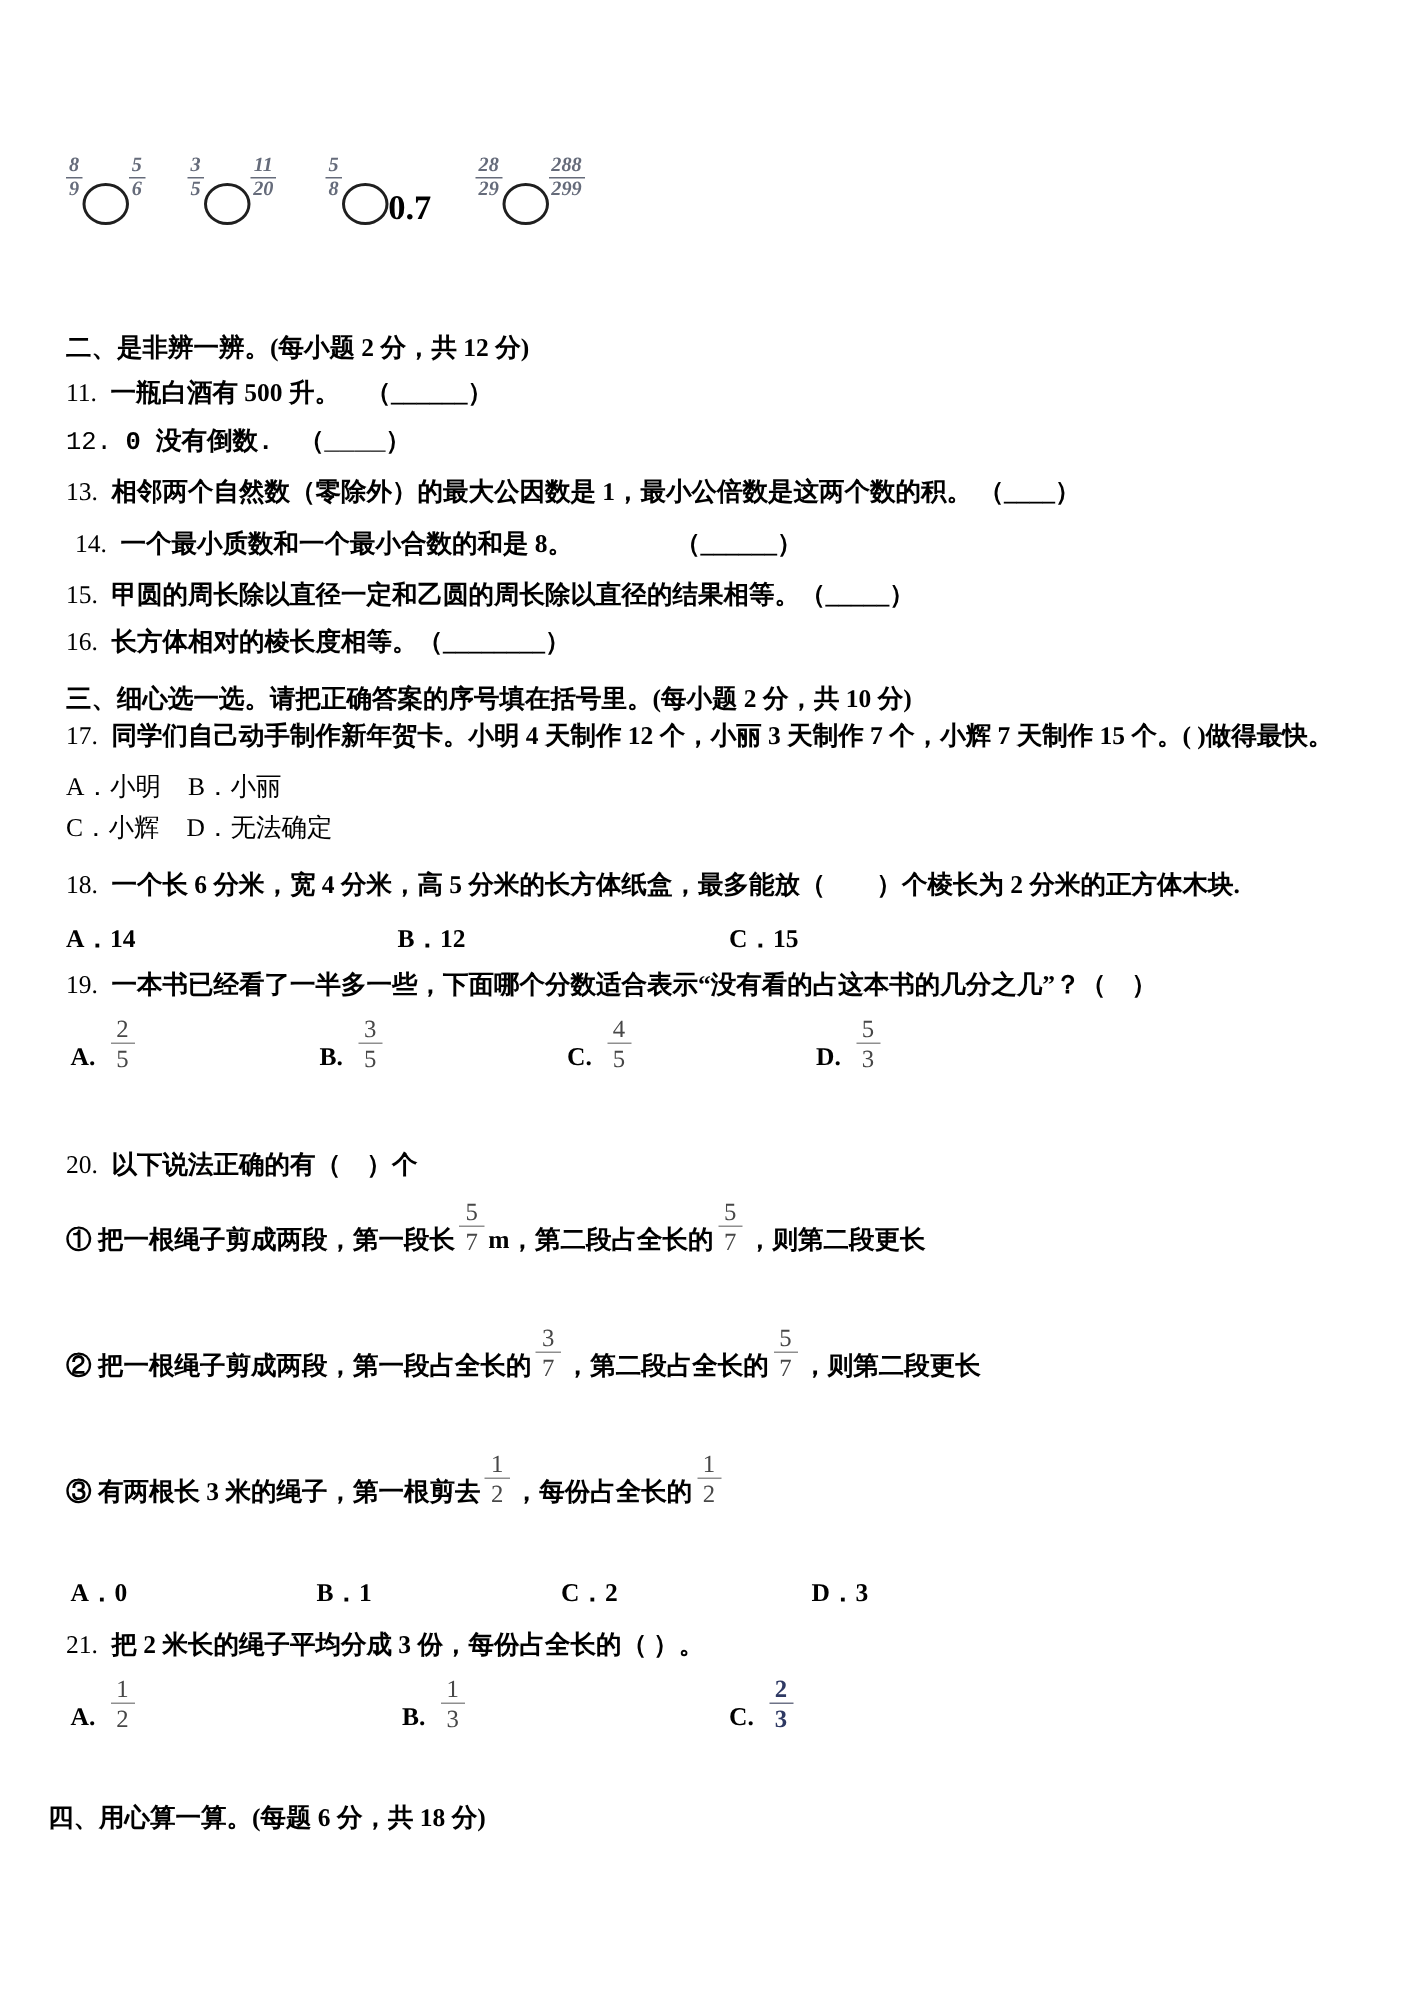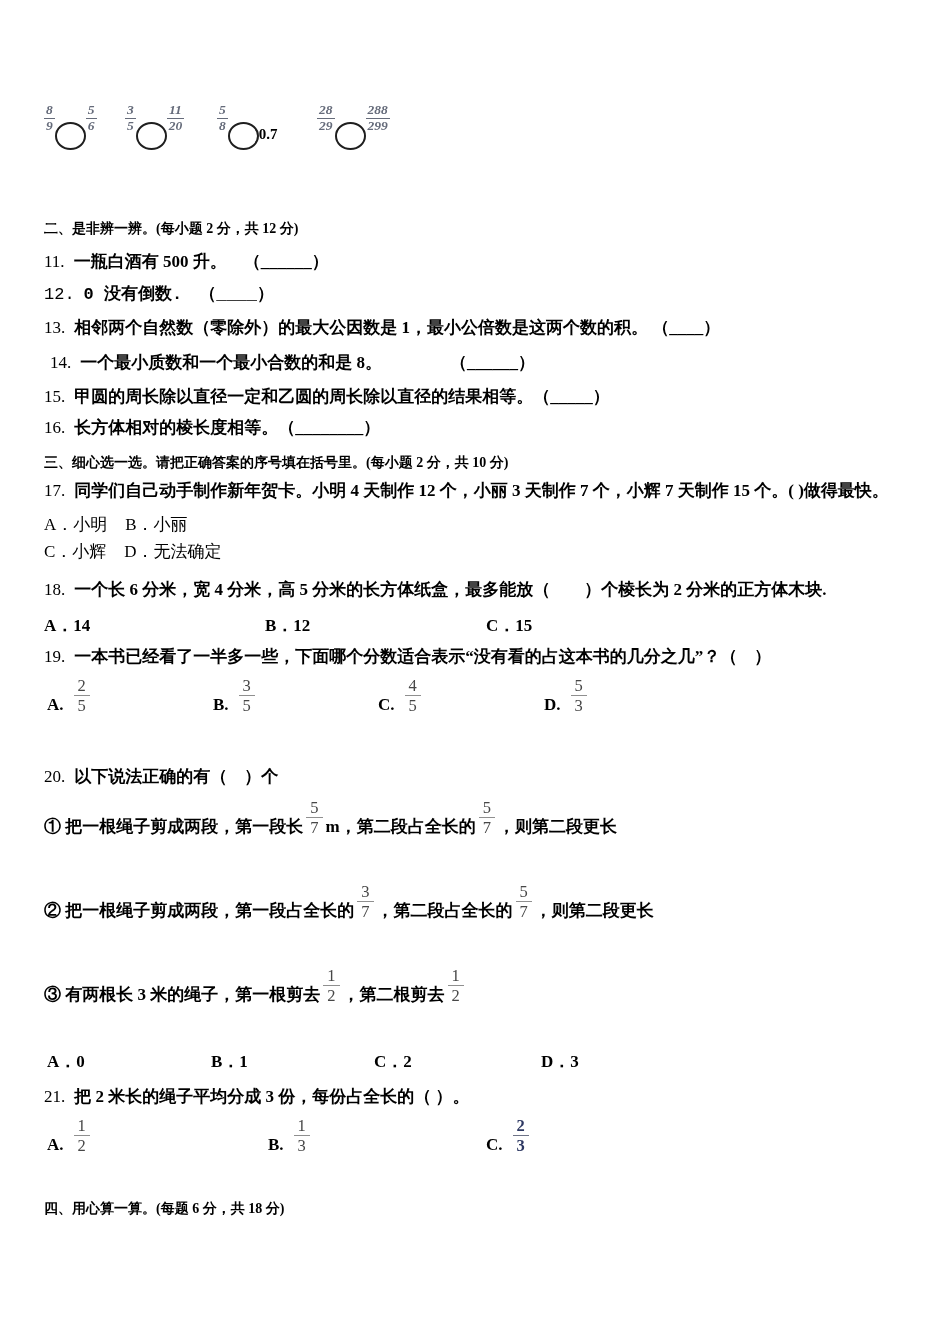--- a/index.html
+++ b/index.html
@@ -11,24 +11,24 @@
   .abs{position:absolute;white-space:nowrap;}
 
   
   .cmp{display:flex;align-items:flex-start;}
   .cfrac{display:inline-flex;flex-direction:column;align-items:center;
          font-style:italic;font-weight:600;color:#656b7a;font-size:13.5px;line-height:1.1;}
   .cfrac .fn{border-bottom:1.4px solid #656b7a;padding:0 2px;}
   .cfrac .fd{padding:0 2px;}
   .circle{width:27px;height:24px;border:2px solid #1f1f1f;border-radius:50%;
           margin-top:19px;flex:none;background:#fff;}
-  .pt7{font-weight:bold;font-size:15px;margin-top:23px;font-family:"Liberation Serif",serif;}
+  .pt7{font-weight:bold;font-size:23px;margin-top:23px;font-family:"Liberation Serif",serif;}
 
   
-  .hdr{font-weight:bold;font-size:14px;}
+  .hdr{font-weight:bold;font-size:17px;}
   .qline{font-size:17px;}
   .qn{font-weight:400;margin-right:9px;}
   .qt{font-weight:bold;}
 
   .optrow{display:flex;gap:18px;font-weight:normal;font-size:17px;}
   .optcell{font-weight:bold;font-size:17px;}
 
   
   .gfrac{display:inline-flex;flex-direction:column;align-items:center;
          color:#474747;font-size:16.5px;line-height:1.18;font-weight:400;font-style:normal;}
@@ -190,21 +190,21 @@
       <span class="fd">7</span>
     </span>
   <span>，则第二段更长</span>
 </div>
 <div class="abs stmt" style="left:44px;top:966px;">
   <span>③ 有两根长 3 米的绳子，第一根剪去</span>
   <span class="gfrac">
       <span class="fn">1</span>
       <span class="fd">2</span>
     </span>
-  <span>，第二根剪去</span>
+  <span>，每份占全长的</span>
   <span class="gfrac">
       <span class="fn">1</span>
       <span class="fd">2</span>
     </span>
 </div>
 <span class="abs optcell" style="left:47px;top:1050px;">A．0</span>
 <span class="abs optcell" style="left:211px;top:1050px;">B．1</span>
 <span class="abs optcell" style="left:374px;top:1050px;">C．2</span>
 <span class="abs optcell" style="left:541px;top:1050px;">D．3</span>
 
@@ -226,13 +226,13 @@
     </span>
 </div>
 <div class="abs fopt" style="left:486px;top:1116px;">
   <span class="fletter">C.</span>
   <span class="gfrac navy">
       <span class="fn">2</span>
       <span class="fd">3</span>
     </span>
 </div>
 
-<div class="abs hdr" style="left:44px;top:1200px;">四、用心算一算。(每题 6 分，共 18 分)</div>
+<div class="abs hdr" style="left:32px;top:1200px;">四、用心算一算。(每题 6 分，共 18 分)</div>
 
 </body></html>

